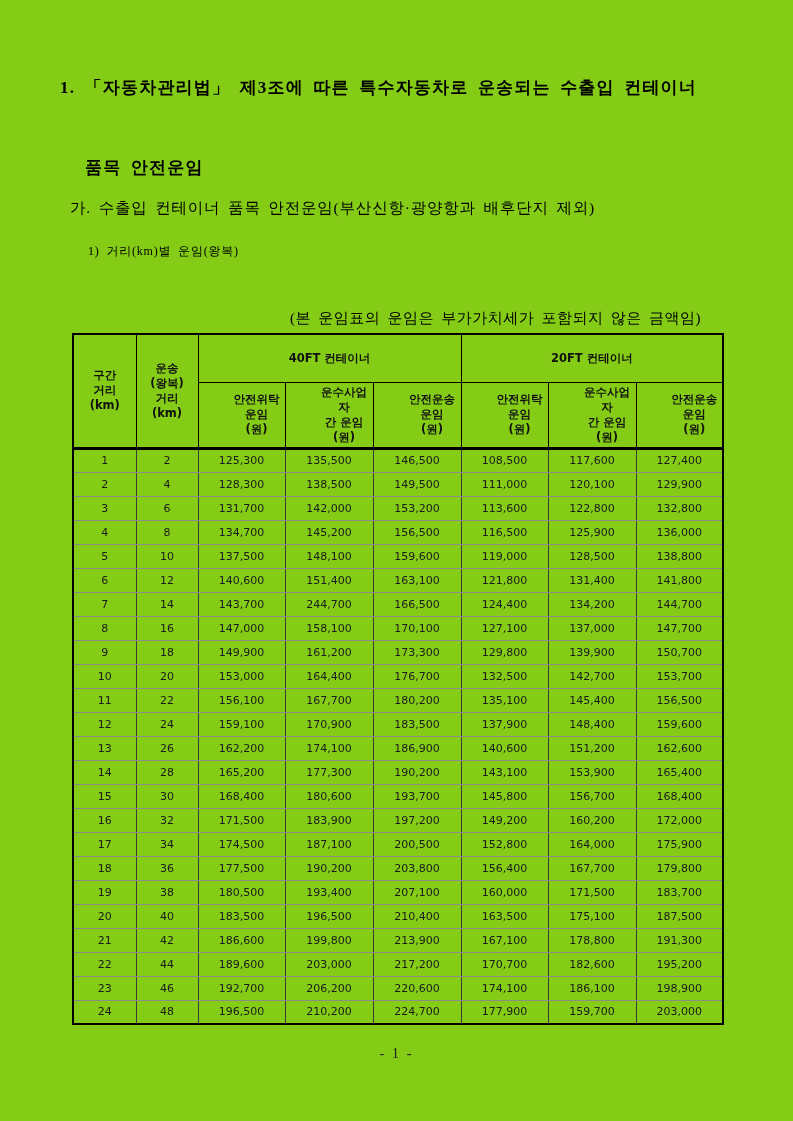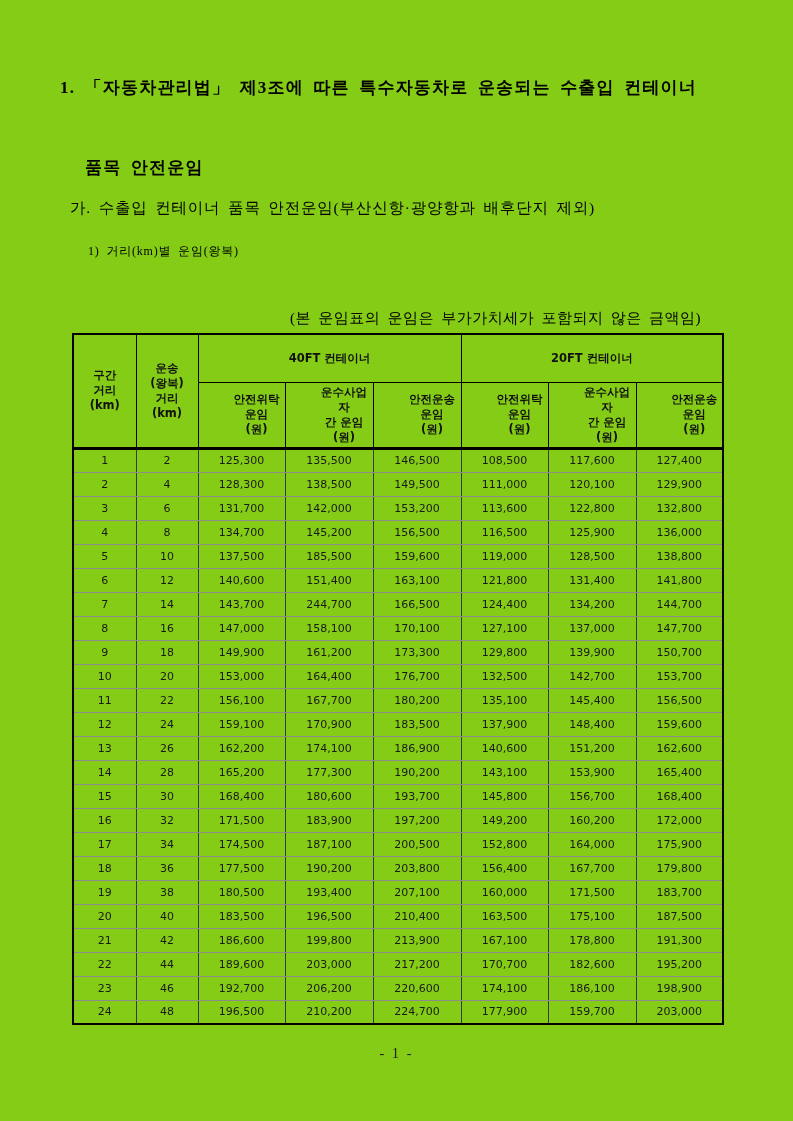--- a/index.html
+++ b/index.html
@@ -209,21 +209,21 @@
             <td>145,200</td>
             <td>156,500</td>
             <td>116,500</td>
             <td>125,900</td>
             <td>136,000</td>
           </tr>
           <tr>
             <td>5</td>
             <td>10</td>
             <td>137,500</td>
-            <td>185,500</td>
+            <td>148,100</td>
             <td>159,600</td>
             <td>119,000</td>
             <td>128,500</td>
             <td>138,800</td>
           </tr>
           <tr>
             <td>6</td>
             <td>12</td>
             <td>140,600</td>
             <td>151,400</td>

